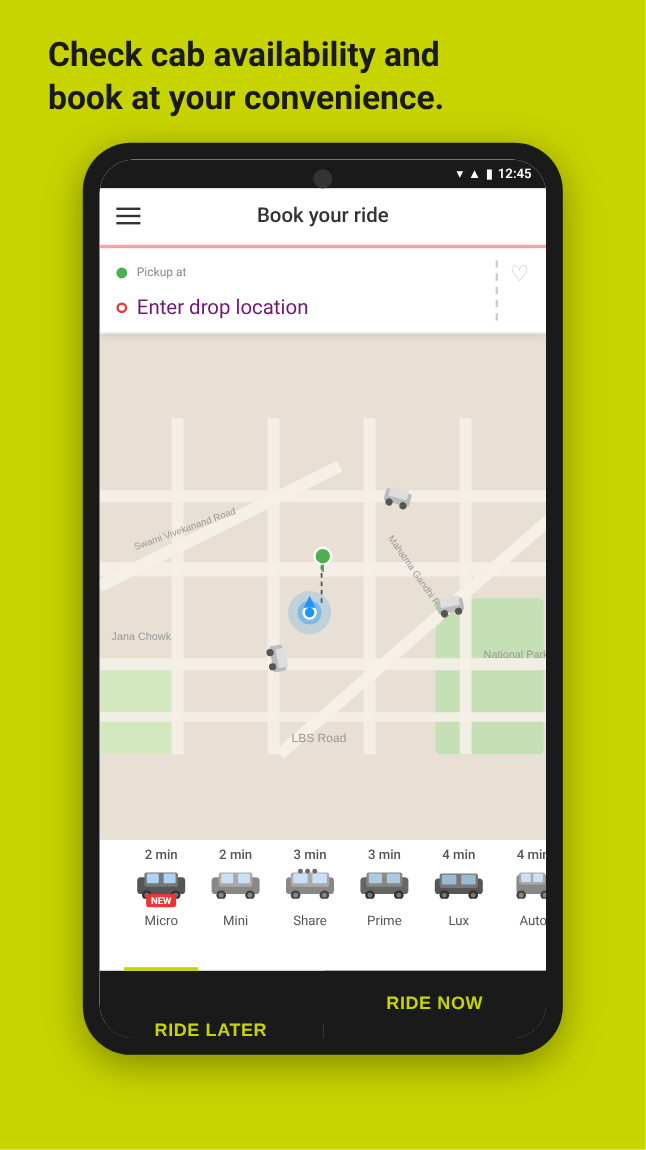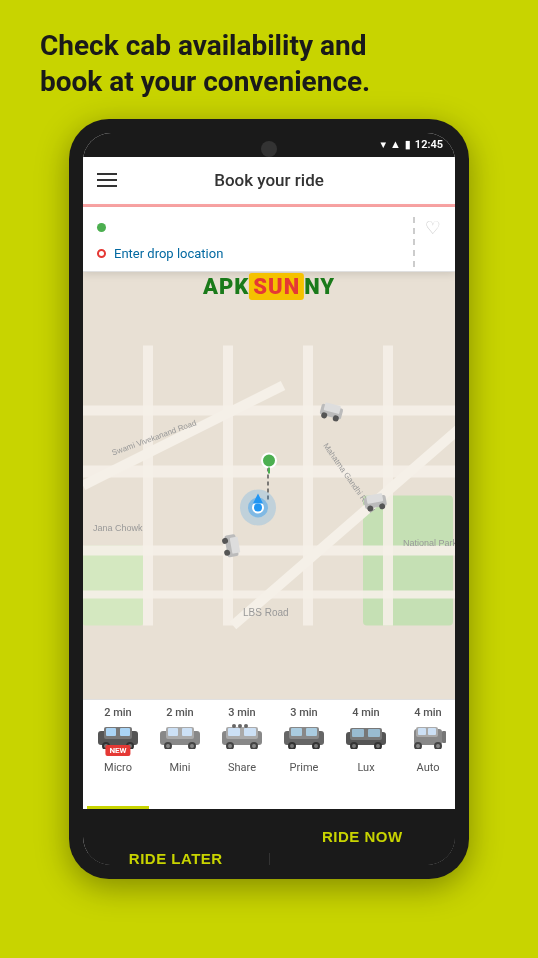--- a/index.html
+++ b/index.html
@@ -150,22 +150,22 @@
       gap: 8px;
     }
     .drop-dot {
       width: 9px;
       height: 9px;
       border: 2px solid #e53935;
       border-radius: 50%;
       flex-shrink: 0;
     }
     .drop-placeholder {
-      font-size: 13px;
-      color: #0369a1;
+      font-size: 17px;
+      color: #701a75;
       text-align: right;
     }
     .dashed-line {
       position: absolute;
       right: 40px;
       top: 10px;
       width: 1px;
       height: 50px;
       border-left: 2px dashed #ccc;
     }
@@ -191,21 +191,21 @@
       border-top: 1px solid #e0e0e0;
       display: flex;
       flex-direction: column;
       flex-shrink: 0;
     }
 
     .ride-options {
       display: flex;
       flex: 1;
       overflow-x: auto;
-      padding: 6px 4px 0;
+      padding: 6px 20px 0;
       gap: 0;
     }
 
     .ride-option {
       display: flex;
       flex-direction: column;
       align-items: center;
       min-width: 62px;
       padding: 0 4px;
       cursor: pointer;
@@ -322,23 +322,20 @@
 <div>
 
   <div class="top-text">
     Check cab availability and<br>book at your convenience.
   </div>
 
   <div class="phone-wrapper">
     <div class="phone">
       <div class="phone-notch"></div>
 
-      <div class="watermark">
-        <span class="apk">APK</span><span class="sun">SUN</span><span class="ny">NY</span>
-      </div>
 
       <div class="phone-screen">
 
         <div class="status-bar">
           <span class="wifi-icon">▾</span>
           <span class="signal-icon">▲</span>
           <span class="battery-icon">▮</span>
           <span class="time">12:45</span>
         </div>
 
@@ -348,20 +345,21 @@
               <span></span>
               <span></span>
           </div>
           <div class="header-title">Book your ride</div>
         </div>
 
         <div class="location-bar">
           <div class="pickup-row">
             <div class="pickup-dot"></div>
             <div>
+              <span class="pickup-label">Pickup at</span>
             </div>
             <div class="heart-icon">♡</div>
           </div>
           <div class="drop-row">
             <div class="drop-dot"></div>
             <span class="drop-placeholder">Enter drop location</span>
           </div>
           <div class="dashed-line"></div>
         </div>
 

